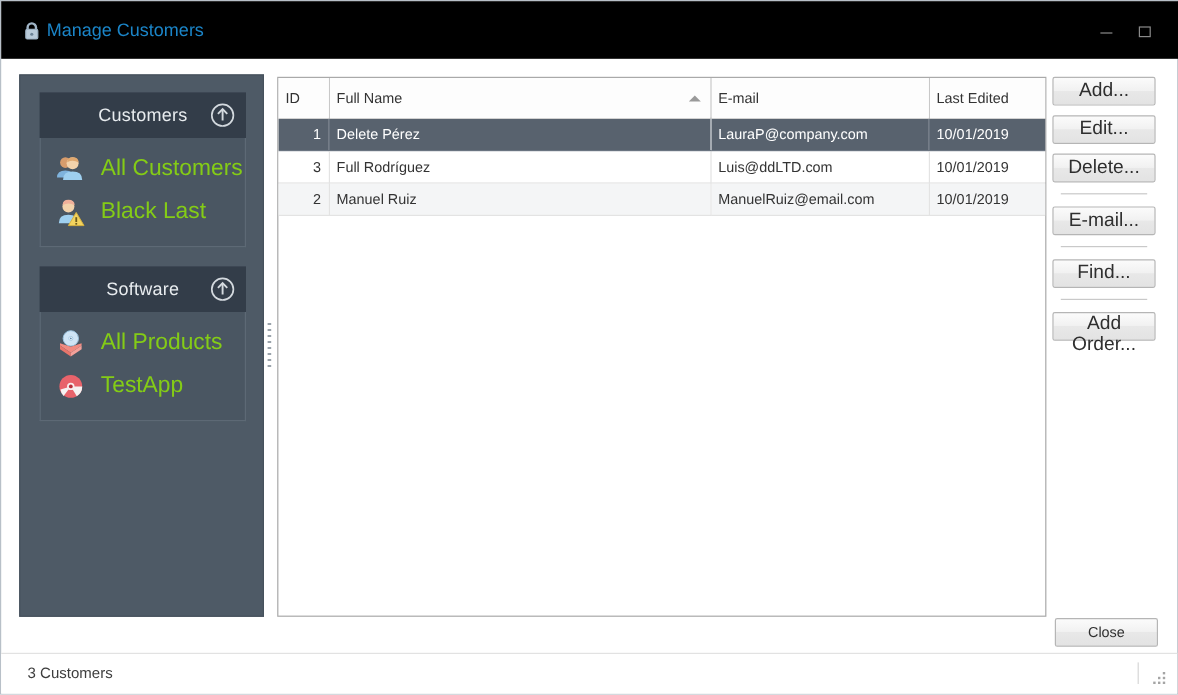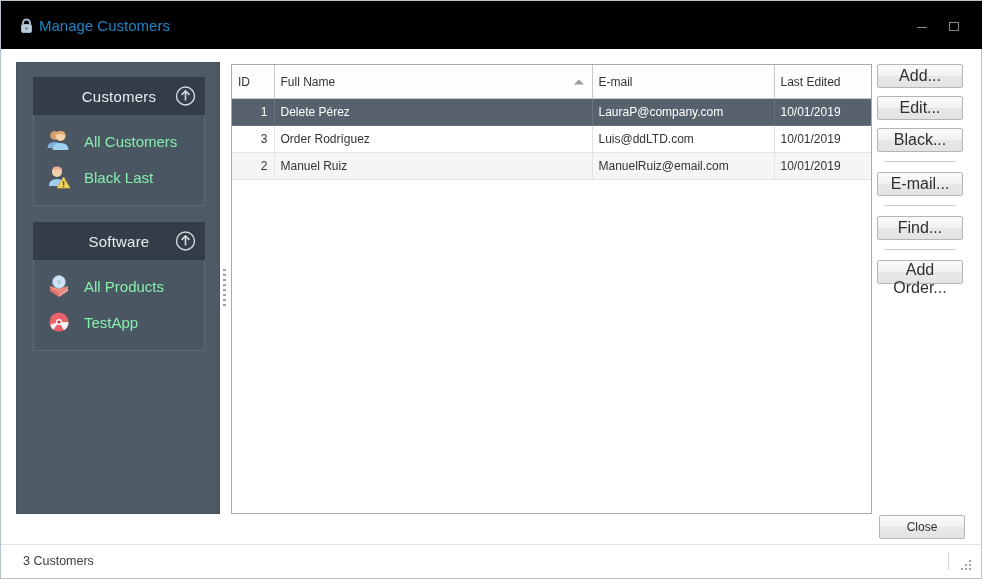--- a/index.html
+++ b/index.html
@@ -129,22 +129,22 @@
     padding-left: 12px;
     cursor: default;
   }
   .nav-icon {
     width: 26px; height: 26px;
     flex: 0 0 26px;
     margin-right: 12px;
     position: relative;
   }
   .nav-label {
-    color: #86efac;
-    font-size: 15px;
+    color: #84cc16;
+    font-size: 19px;
   }
   .splitter {
     position: absolute;
     left: 219px; top: 61px;
     width: 10px;
     height: 452px;
     background: transparent;
     cursor: col-resize;
   }
   .splitter-grip {
@@ -430,38 +430,38 @@
       </thead>
       <tbody>
         <tr class="row-selected">
           <td class="col-id">1</td>
           <td>Delete Pérez</td>
           <td>LauraP@company.com</td>
           <td class="last">10/01/2019</td>
         </tr>
         <tr class="row-odd">
           <td class="col-id">3</td>
-          <td>Order Rodríguez</td>
+          <td>Full Rodríguez</td>
           <td>Luis@ddLTD.com</td>
           <td class="last">10/01/2019</td>
         </tr>
         <tr class="row-even">
           <td class="col-id">2</td>
           <td>Manuel Ruiz</td>
           <td>ManuelRuiz@email.com</td>
           <td class="last">10/01/2019</td>
         </tr>
       </tbody>
     </table>
   </div>
 
   <div class="btncol">
     <button class="btn">Add...</button>
     <button class="btn">Edit...</button>
-    <button class="btn">Black...</button>
+    <button class="btn">Delete...</button>
     <div class="btn-sep"></div>
     <button class="btn">E-mail...</button>
     <div class="btn-sep"></div>
     <button class="btn">Find...</button>
     <div class="btn-sep"></div>
     <button class="btn">Add Order...</button>
   </div>
 
   <button class="close-btn">Close</button>
 

